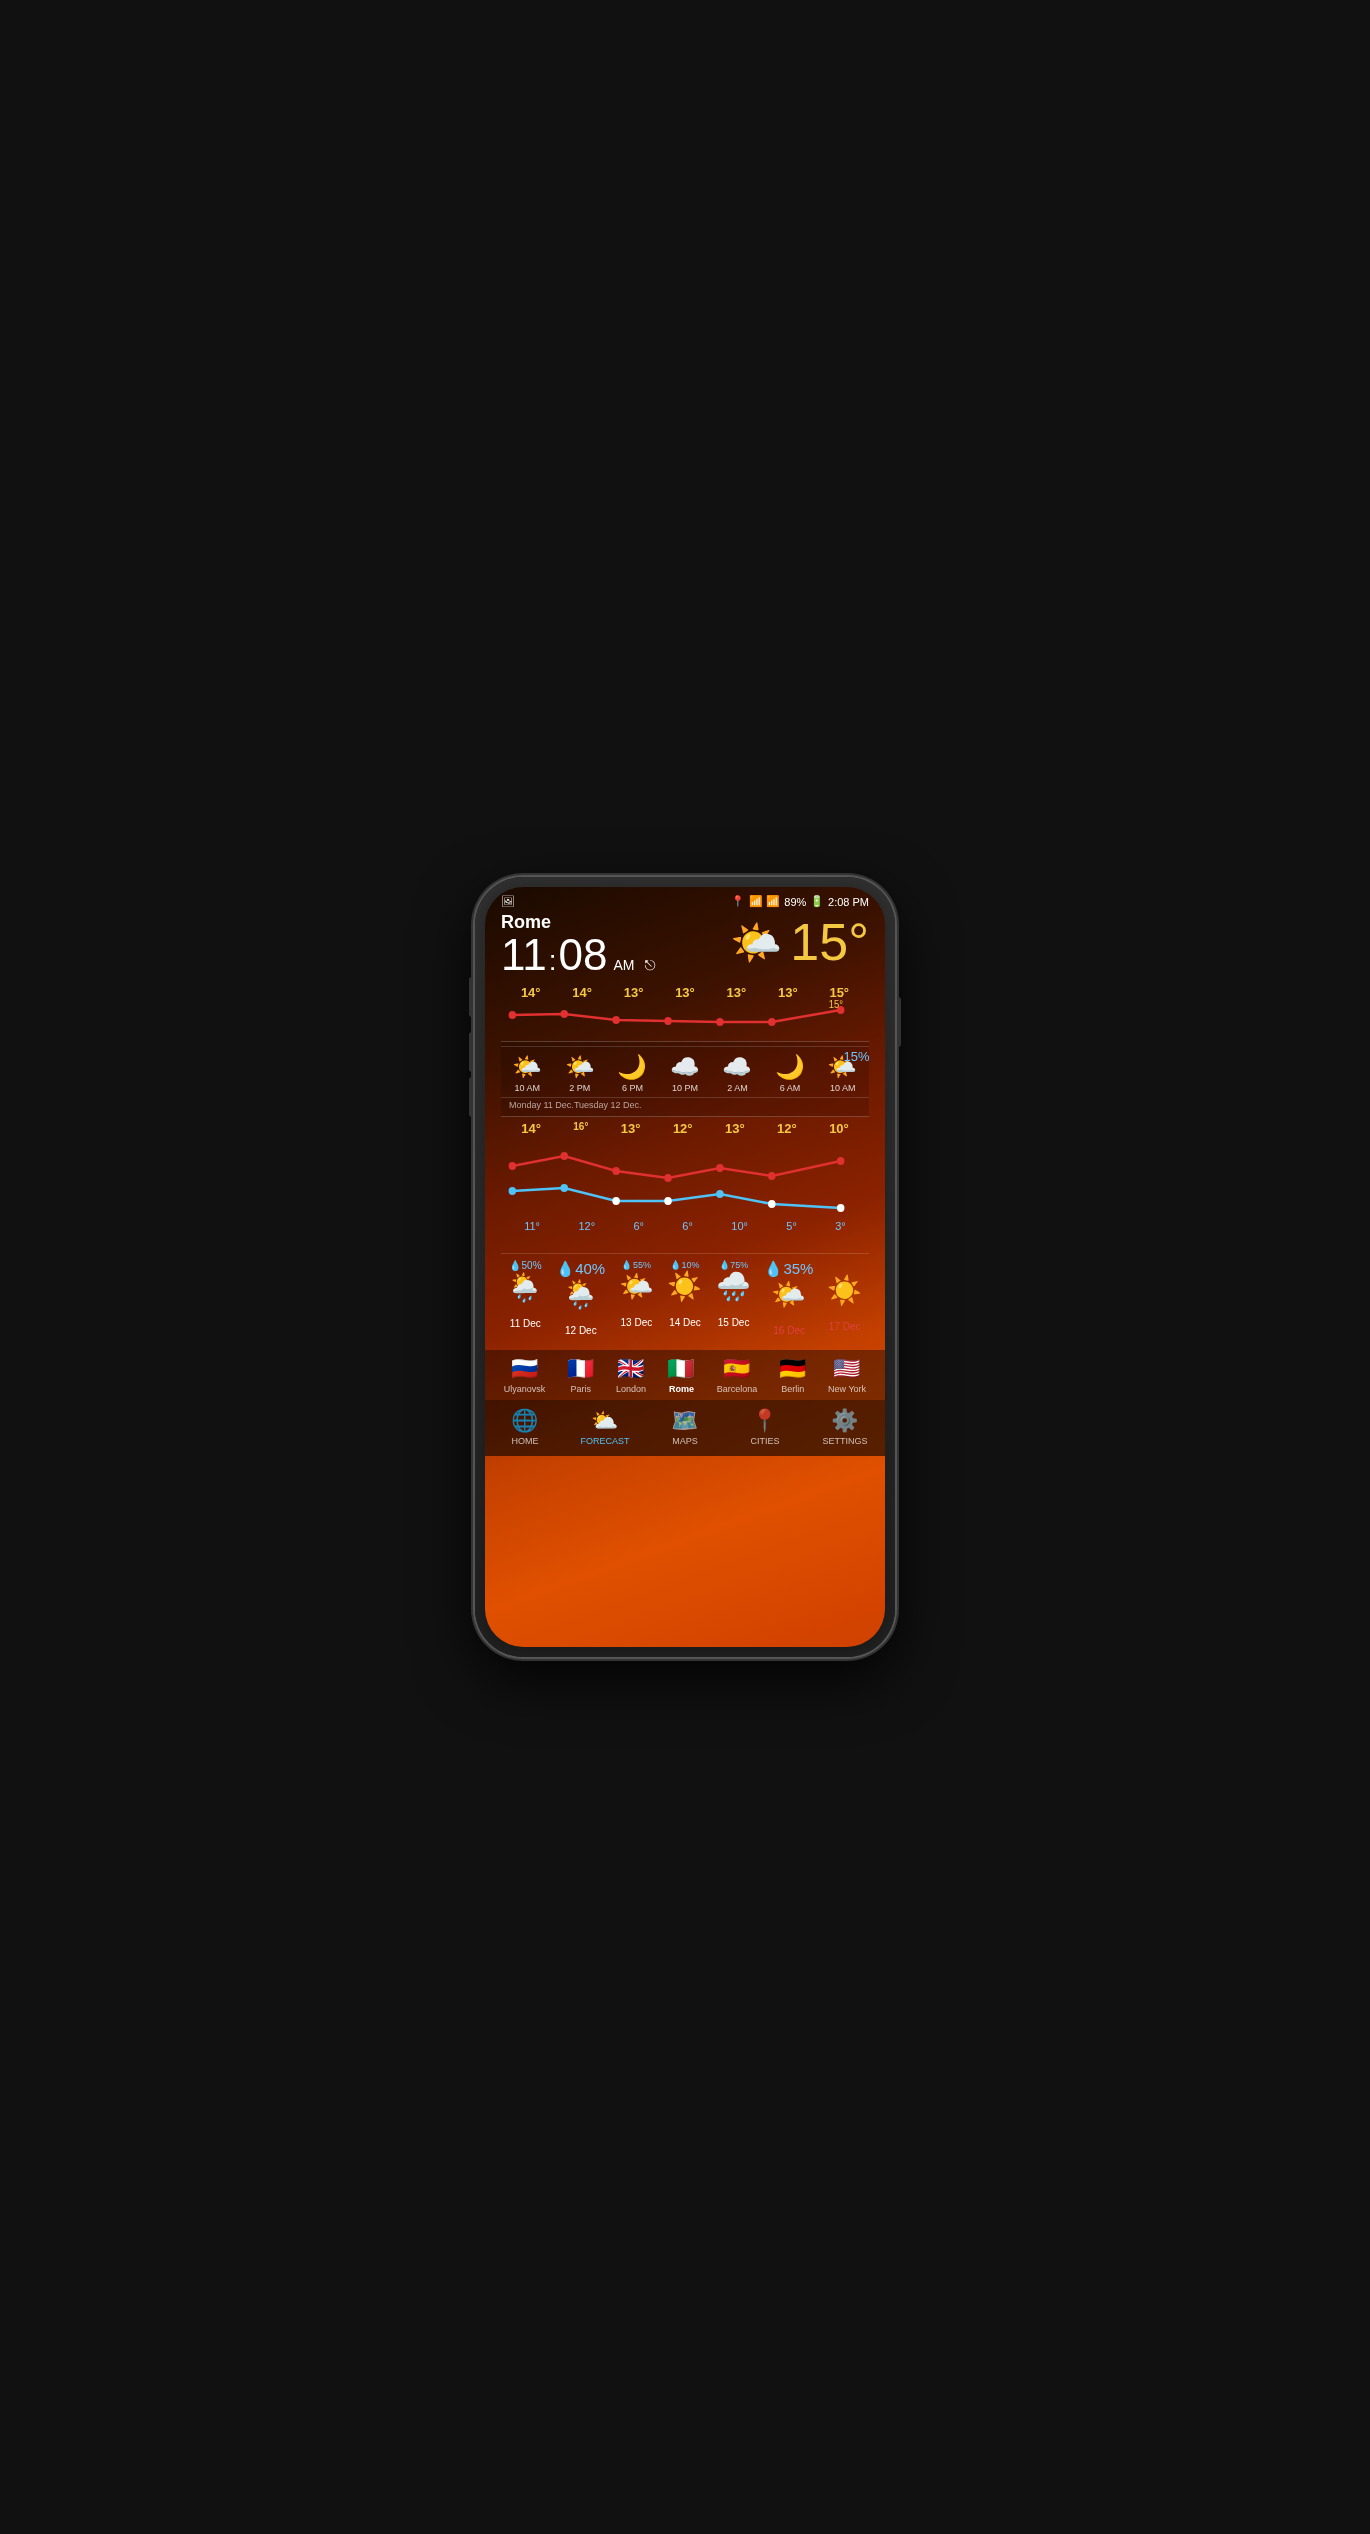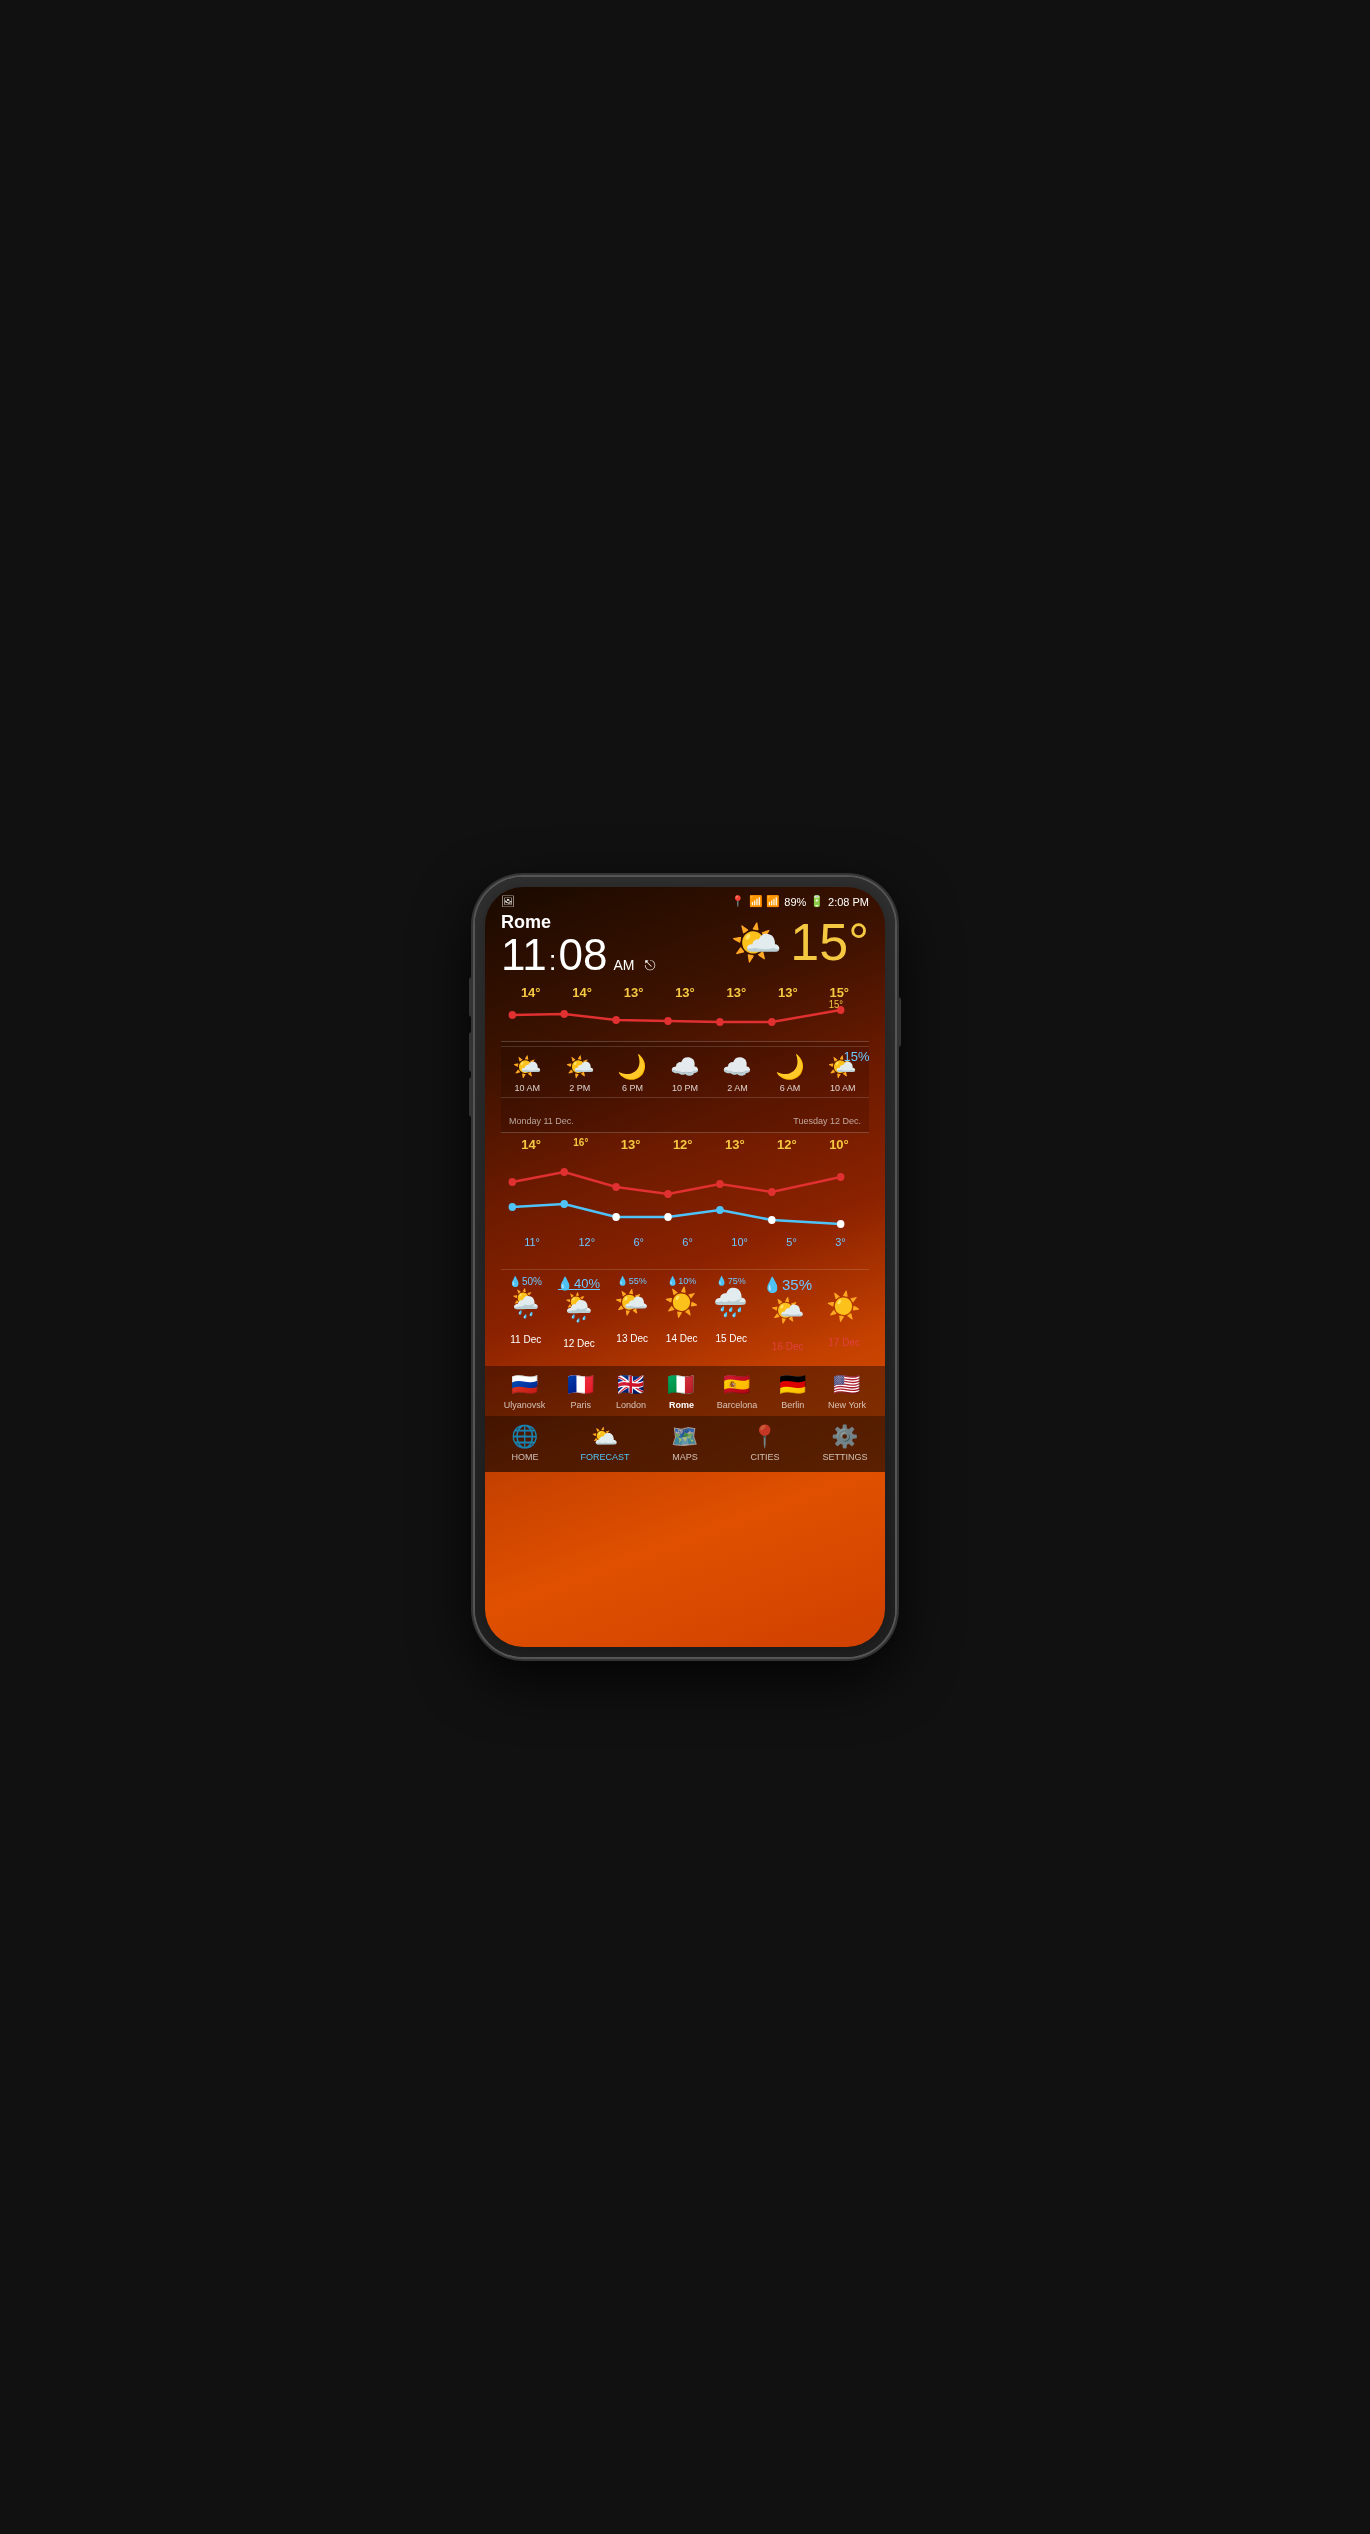--- a/index.html
+++ b/index.html
@@ -127,25 +127,23 @@
       margin: 2px auto;
     }
 
     .time-label {
       color: rgba(255,255,255,0.8);
       font-size: 9px;
     }
 
     .date-labels {
       display: flex;
-      justify-content: space-between;
       padding: 2px 8px;
       font-size: 9px;
       color: rgba(255,255,255,0.6);
-      margin-top: 16px;
     }
 
     
     .daily-forecast-row {
       display: flex;
       justify-content: space-around;
       padding: 6px 0;
       margin-top: 4px;
     }
 
@@ -418,21 +416,21 @@
         </div>
       </div>
 
       <div class="daily-forecast-row" style="border-top:1px solid rgba(255,255,255,0.15);">
         <div class="daily-item">
           <div style="color:#6ec6ff;font-size:10px;"><span>💧</span><span>50%</span></div>
           <span class="daily-icon">🌦️</span>
           <div class="daily-date">11 Dec</div>
         </div>
         <div class="daily-item">
-          <div style="color:#6ec6ff;font-size:13px;text-decoration:underline;"><span>💧</span><span>40%</span></div>
+          <div style="color:#6ec6ff;font-size:15px;"><span>💧</span><span>40%</span></div>
           <span class="daily-icon">🌦️</span>
           <div class="daily-date">12 Dec</div>
         </div>
         <div class="daily-item">
           <div style="color:#6ec6ff;font-size:9px;"><span>💧</span><span>55%</span></div>
           <span class="daily-icon">🌤️</span>
           <div class="daily-date">13 Dec</div>
         </div>
         <div class="daily-item">
           <div style="color:#6ec6ff;font-size:9px;"><span>💧</span><span>10%</span></div>

